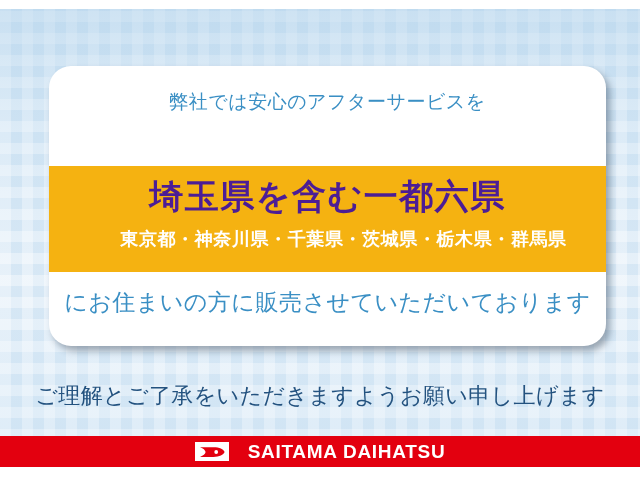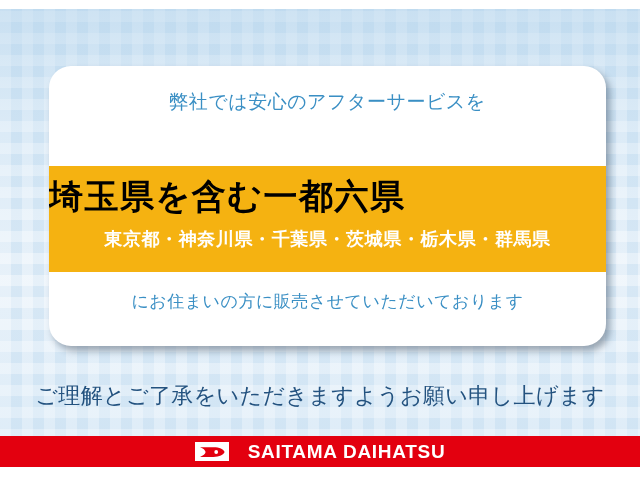--- a/index.html
+++ b/index.html
@@ -90,48 +90,49 @@
   .yellow-band {
     position: absolute;
     left: 0; top: 100px;
     width: 100%; height: 106px;
     background: #f5b211;
   }
   .band-headline {
     position: absolute;
     left: 0; top: 8px;
     width: 100%;
-    text-align: left;
-    color: #000000;
+    text-align: center;
+    color: #4c1d95;
     font-size: 34px;
     font-weight: bold;
     letter-spacing: 1.5px;
     line-height: 44px;
     white-space: nowrap;
   }
   .band-prefectures {
     position: absolute;
     left: 0; top: 60px;
     width: 100%;
     text-align: center;
     color: #ffffff;
     font-size: 18px;
     font-weight: bold;
     letter-spacing: 0.6px;
     line-height: 26px;
     white-space: nowrap;
+    padding-left: 16px;
   }
 
   .card-bottom-text {
     position: absolute;
     left: 0; top: 222px;
     width: 100%;
     text-align: center;
     color: #3a8fc4;
-    font-size: 17px;
+    font-size: 23px;
     font-weight: 500;
     letter-spacing: 0.5px;
     line-height: 28px;
     white-space: nowrap;
   }
 
   
   .closing-line {
     position: absolute;
     left: 0; top: 381px;

